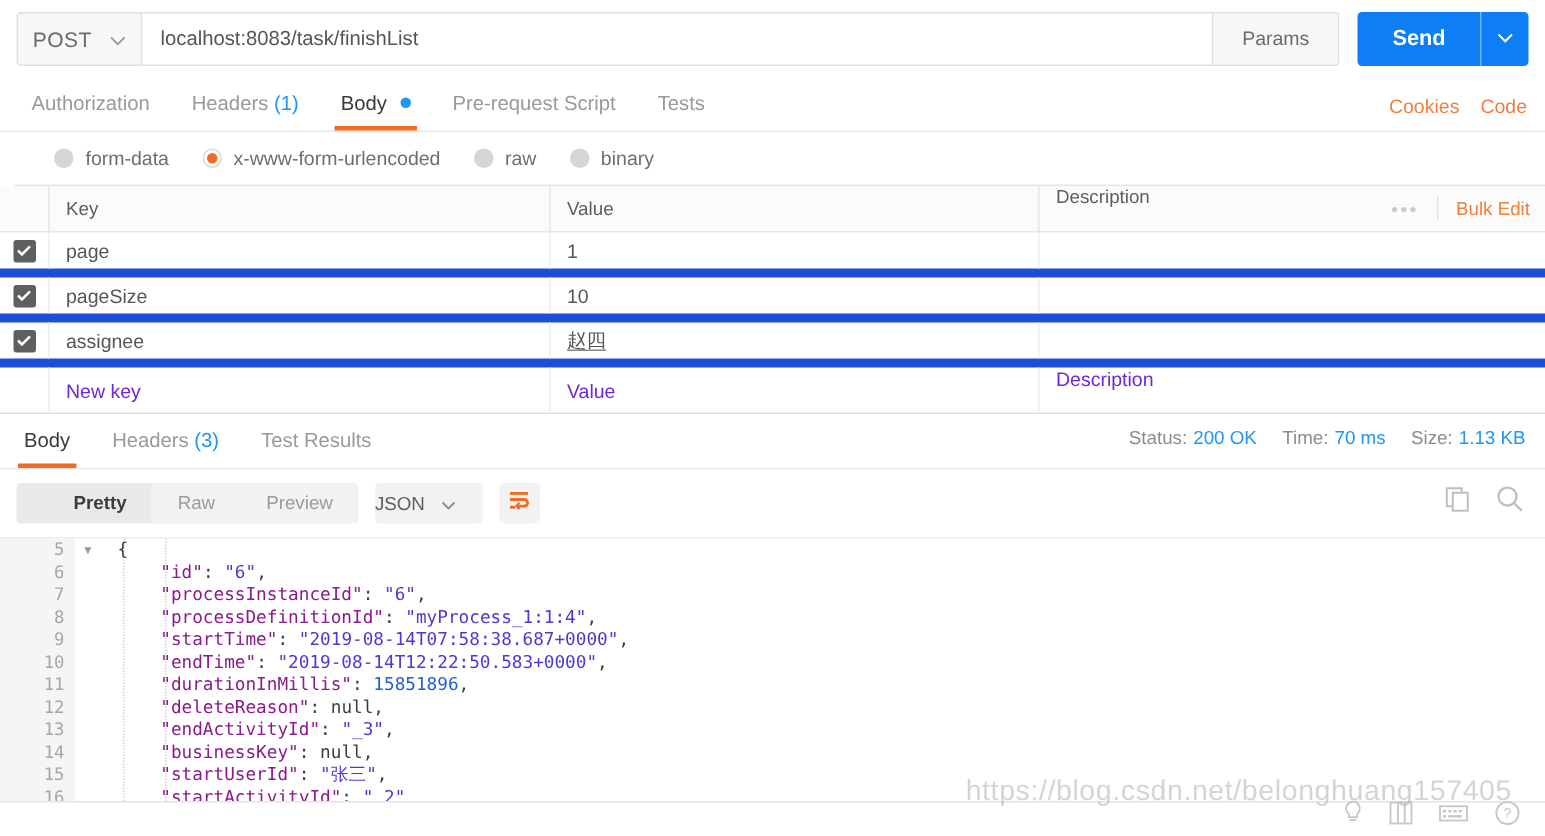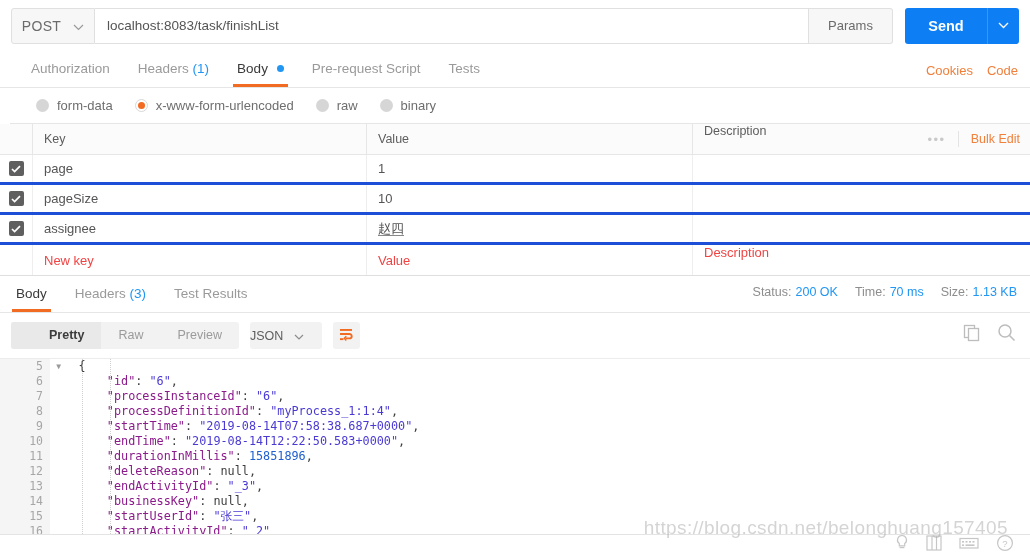--- a/index.html
+++ b/index.html
@@ -73,21 +73,21 @@
     display:flex;align-items:center;justify-content:center; cursor:pointer;
   }
   .caret { display:inline-block; }
 
   
   .req-tabs {
     position: relative;
     display: flex; 
     height: 37px;
     border-bottom: 1px solid #e6e6e6;
-    padding-left: 17px;
+    padding-left: 7px;
   }
   .rtab {
     position: relative;
     padding: 0 14px; height: 36px; line-height: 36px;
     font-size: 13.5px; color: #9a9a9a; cursor: pointer;
     white-space: nowrap;
   }
   .rtab.active { color: #3a3a3a; }
   .rtab.active:after {
     content:""; position:absolute; left: 10px; right: 10px; bottom: 0;
@@ -125,34 +125,34 @@
 
   
   .kvtable { width: 100%; border-bottom: 1px solid #dfdfdf; }
   .kvhead {
     display: flex; height: 31px; align-items: center;
     background: #fbfbfb;
     border-bottom: 1px solid #e6e6e6;
   }
   .kvrow {
     display: flex; height: 30px; align-items: center;
-    border-bottom: 3px solid #1d4ed8;
+    border-bottom: 6px solid #1d4ed8;
   }
   .kvrow:last-child { border-bottom: none; }
   .c-check { width: 33px; display:flex; align-items:center; justify-content:center;
              border-right: 1px solid #eee; height: 100%; }
   .c-key { width: 334px; padding-left: 11px; border-right: 1px solid #eee; height:100%; display:flex;align-items:center; }
   .c-val { width: 326px; padding-left: 11px; border-right: 1px solid #eee; height:100%; display:flex;align-items:center; }
   .c-desc { flex: 1; padding-left: 11px; height:100%; display:flex;align-items:flex-start; position: relative; }
   .kvhead .c-check, .kvhead .c-key, .kvhead .c-val, .kvhead .c-desc {
     border-right: 1px solid #e6e6e6; font-size: 12.5px; color: #5d5d5d;
   }
   .kvhead .c-desc { border-right: none; }
   .cell-text { font-size: 13px; color: #555; }
-  .cell-ph { font-size: 13px; color: #ef4444; }
+  .cell-ph { font-size: 13px; color: #6d28d9; }
   .spell { text-decoration: underline; text-decoration-color:#888; text-underline-offset: 2px; }
   .chk {
     width: 15px; height: 15px; border-radius: 2px; background: #5f5f5f;
     display:flex;align-items:center;justify-content:center; cursor:pointer;
   }
   .chk svg { display:block; }
   .head-right {
     position: absolute; right: 10px; top: 0; height: 100%;
     display: flex; align-items: center; gap: 12px;
   }

